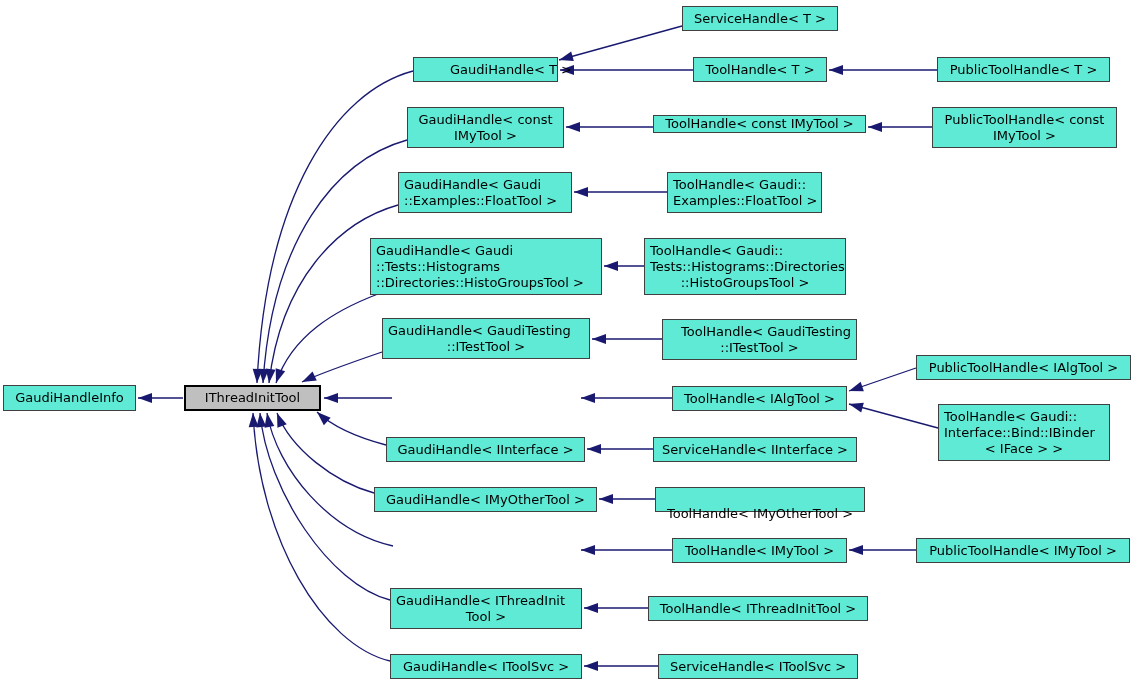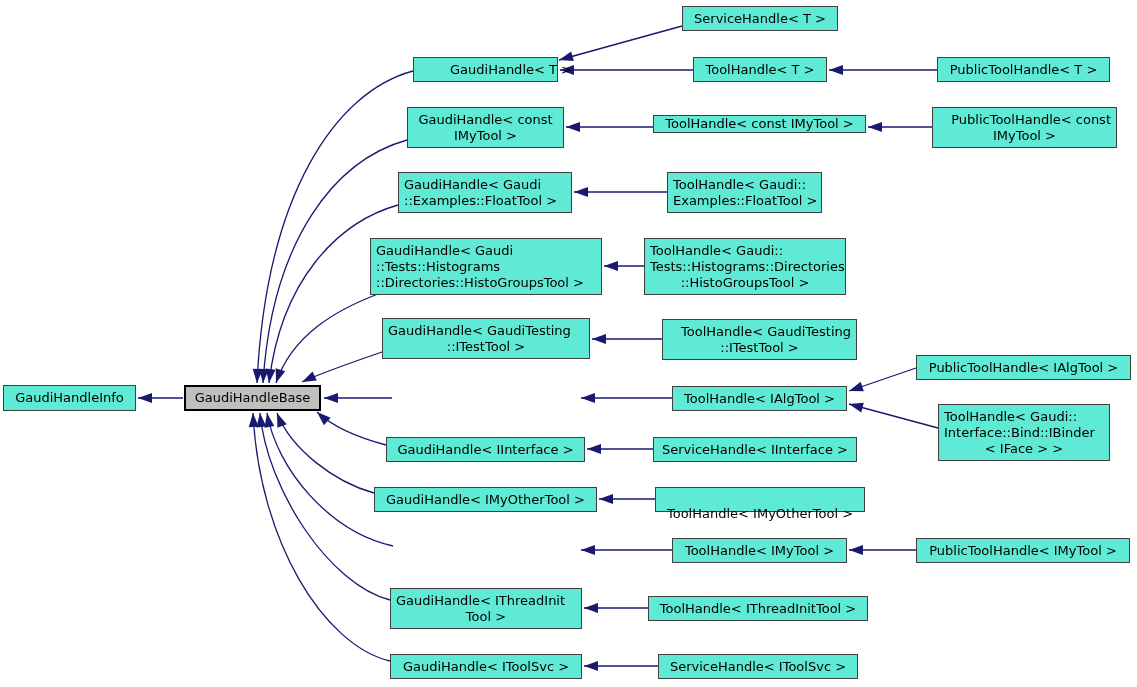--- a/index.html
+++ b/index.html
@@ -89,21 +89,21 @@
       <span class="ln" style="text-align: center;">PublicToolHandle&lt; T &gt;</span>
     </div>
   <div class="node" style="left: 407px; top: 107px; width: 157px; height: 41px;">
       <span class="ln" style="text-align: center;">GaudiHandle&lt; const</span>
       <span class="ln" style="text-align: center;">IMyTool &gt;</span>
     </div>
   <div class="node" style="left: 653px; top: 115px; width: 213px; height: 18px;">
       <span class="ln" style="text-align: center;">ToolHandle&lt; const IMyTool &gt;</span>
     </div>
   <div class="node" style="left: 932px; top: 107px; width: 185px; height: 41px;">
-      <span class="ln" style="text-align: right;">PublicToolHandle&lt; const</span>
+      <span class="ln" style="text-align: center;">PublicToolHandle&lt; const</span>
       <span class="ln" style="text-align: center;">IMyTool &gt;</span>
     </div>
   <div class="node" style="left: 398px; top: 172px; width: 174px; height: 41px;">
       <span class="ln" style="text-align: left;">GaudiHandle&lt; Gaudi</span>
       <span class="ln" style="text-align: left;">::Examples::FloatTool &gt;</span>
     </div>
   <div class="node" style="left: 667px; top: 172px; width: 155px; height: 41px;">
       <span class="ln" style="text-align: left;">ToolHandle&lt; Gaudi::</span>
       <span class="ln" style="text-align: left;">Examples::FloatTool &gt;</span>
     </div>
@@ -122,21 +122,21 @@
       <span class="ln" style="text-align: center;">::ITestTool &gt;</span>
     </div>
   <div class="node" style="left: 662px; top: 319px; width: 195px; height: 41px;">
       <span class="ln" style="text-align: right;">ToolHandle&lt; GaudiTesting</span>
       <span class="ln" style="text-align: center;">::ITestTool &gt;</span>
     </div>
   <div class="node" style="left: 3px; top: 385px; width: 133px; height: 26px;">
       <span class="ln" style="text-align: center;">GaudiHandleInfo</span>
     </div>
   <div class="node highlight" style="left: 184px; top: 385px; width: 137px; height: 26px;">
-      <span class="ln" style="text-align: center;">GaudiHandleBase</span>
+      <span class="ln" style="text-align: center;">IThreadInitTool</span>
     </div>
   <div class="node" style="left: 672px; top: 386px; width: 175px; height: 25px;">
       <span class="ln" style="text-align: center;">ToolHandle&lt; IAlgTool &gt;</span>
     </div>
   <div class="node" style="left: 916px; top: 355px; width: 215px; height: 25px;">
       <span class="ln" style="text-align: center;">PublicToolHandle&lt; IAlgTool &gt;</span>
     </div>
   <div class="node" style="left: 938px; top: 404px; width: 172px; height: 57px;">
       <span class="ln" style="text-align: left;">ToolHandle&lt; Gaudi::</span>
       <span class="ln" style="text-align: left;">Interface::Bind::IBinder</span>

